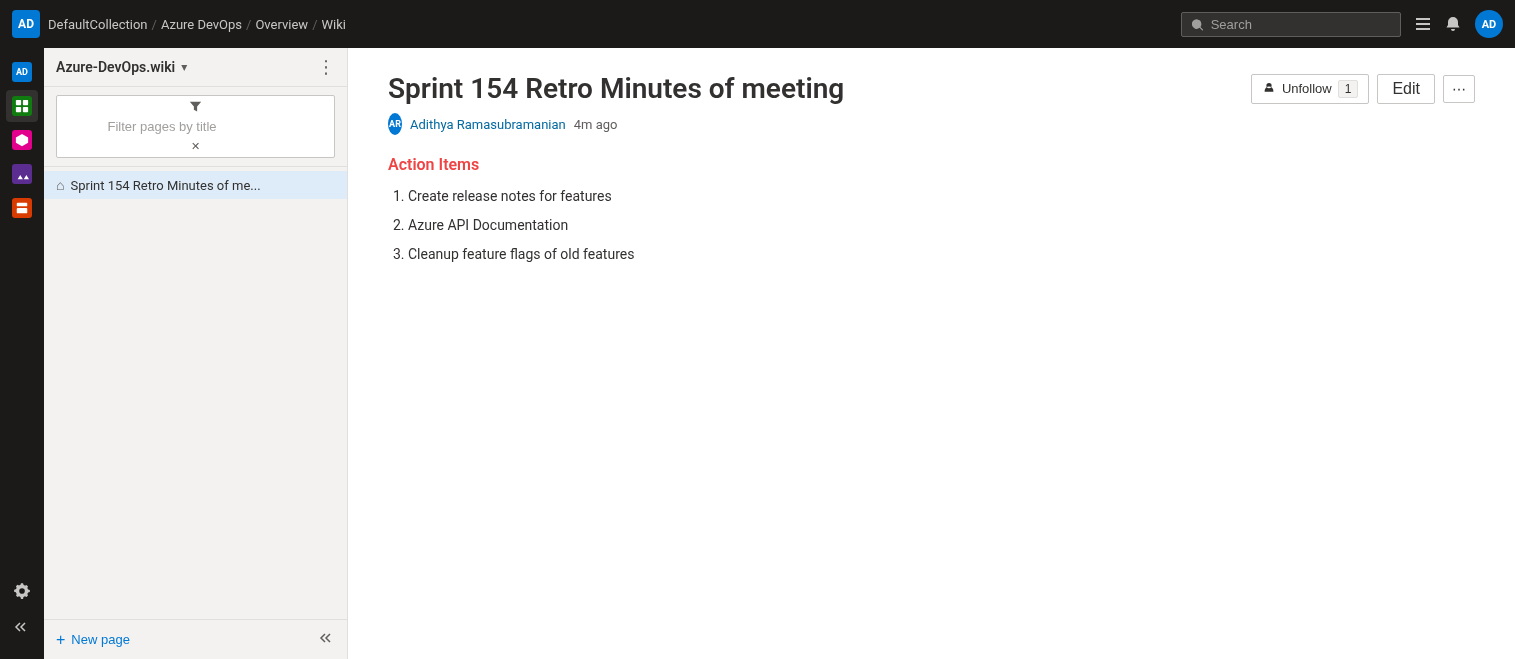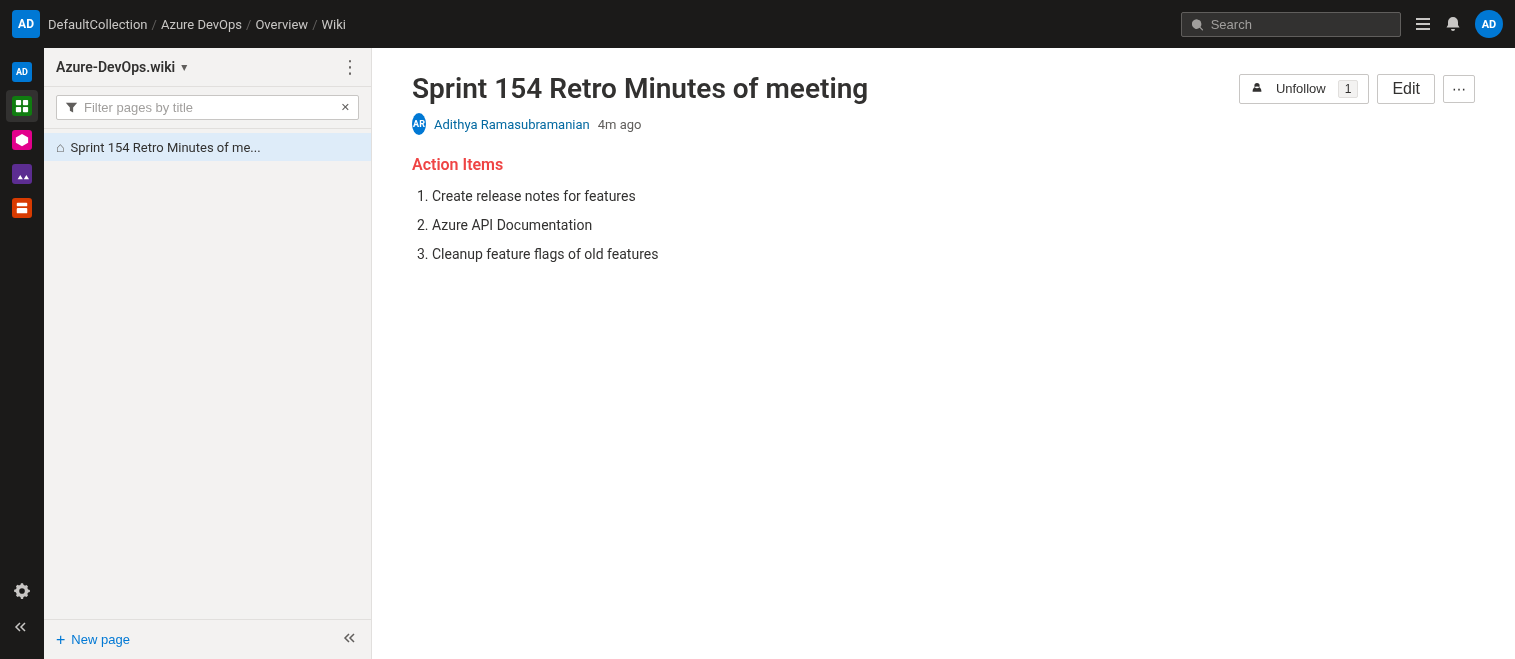--- a/index.html
+++ b/index.html
@@ -107,21 +107,21 @@
       font-size: 11px; font-weight: bold; color: #fff;
     }
     .icon-btn .ad-badge {
       background: #0078d4; color: #fff; font-size: 9px; font-weight: bold;
       width: 20px; height: 20px; border-radius: 3px;
       display: flex; align-items: center; justify-content: center;
     }
 
     
     .sidebar {
-      width: 328px;
+      width: 304px;
       background: #f3f2f1;
       border-right: 1px solid #e1dfdd;
       display: flex;
       flex-direction: column;
       flex-shrink: 0;
     }
     .sidebar-header {
       padding: 10px 12px;
       display: flex;
       align-items: center;
@@ -145,20 +145,21 @@
       border-bottom: 1px solid #e1dfdd;
     }
     .filter-input-wrap {
       display: flex;
       align-items: center;
       background: #fff;
       border: 1px solid #c8c6c4;
       border-radius: 2px;
       padding: 4px 8px;
       gap: 6px;
+      flex-direction: column;
     }
     .filter-input-wrap input {
       border: none; outline: none; font-size: 13px; flex: 1; background: transparent; color: #323130;
     }
     .filter-input-wrap input::placeholder { color: #a19f9d; }
     .filter-clear { font-size: 11px; color: #605e5c; cursor: pointer; }
     .sidebar-pages {
       flex: 1; overflow-y: auto; padding: 4px 0;
     }
     .sidebar-page-item {
@@ -200,21 +201,21 @@
       display: flex; align-items: center; justify-content: space-between;
       margin-bottom: 8px;
     }
     .page-title {
       font-size: 28px; font-weight: 600; color: #323130;
     }
     .page-actions {
       display: flex; align-items: center; gap: 8px;
     }
     .unfollow-btn {
-      display: flex; align-items: center; gap: 12px;
+      display: flex; align-items: center; gap: 6px;
       border: 1px solid #c8c6c4;
       border-radius: 2px;
       padding: 5px 10px;
       font-size: 13px; color: #323130;
       cursor: pointer;
       background: #fff;
     }
     .follow-count-badge {
       background: #f3f2f1;
       border-radius: 2px;

